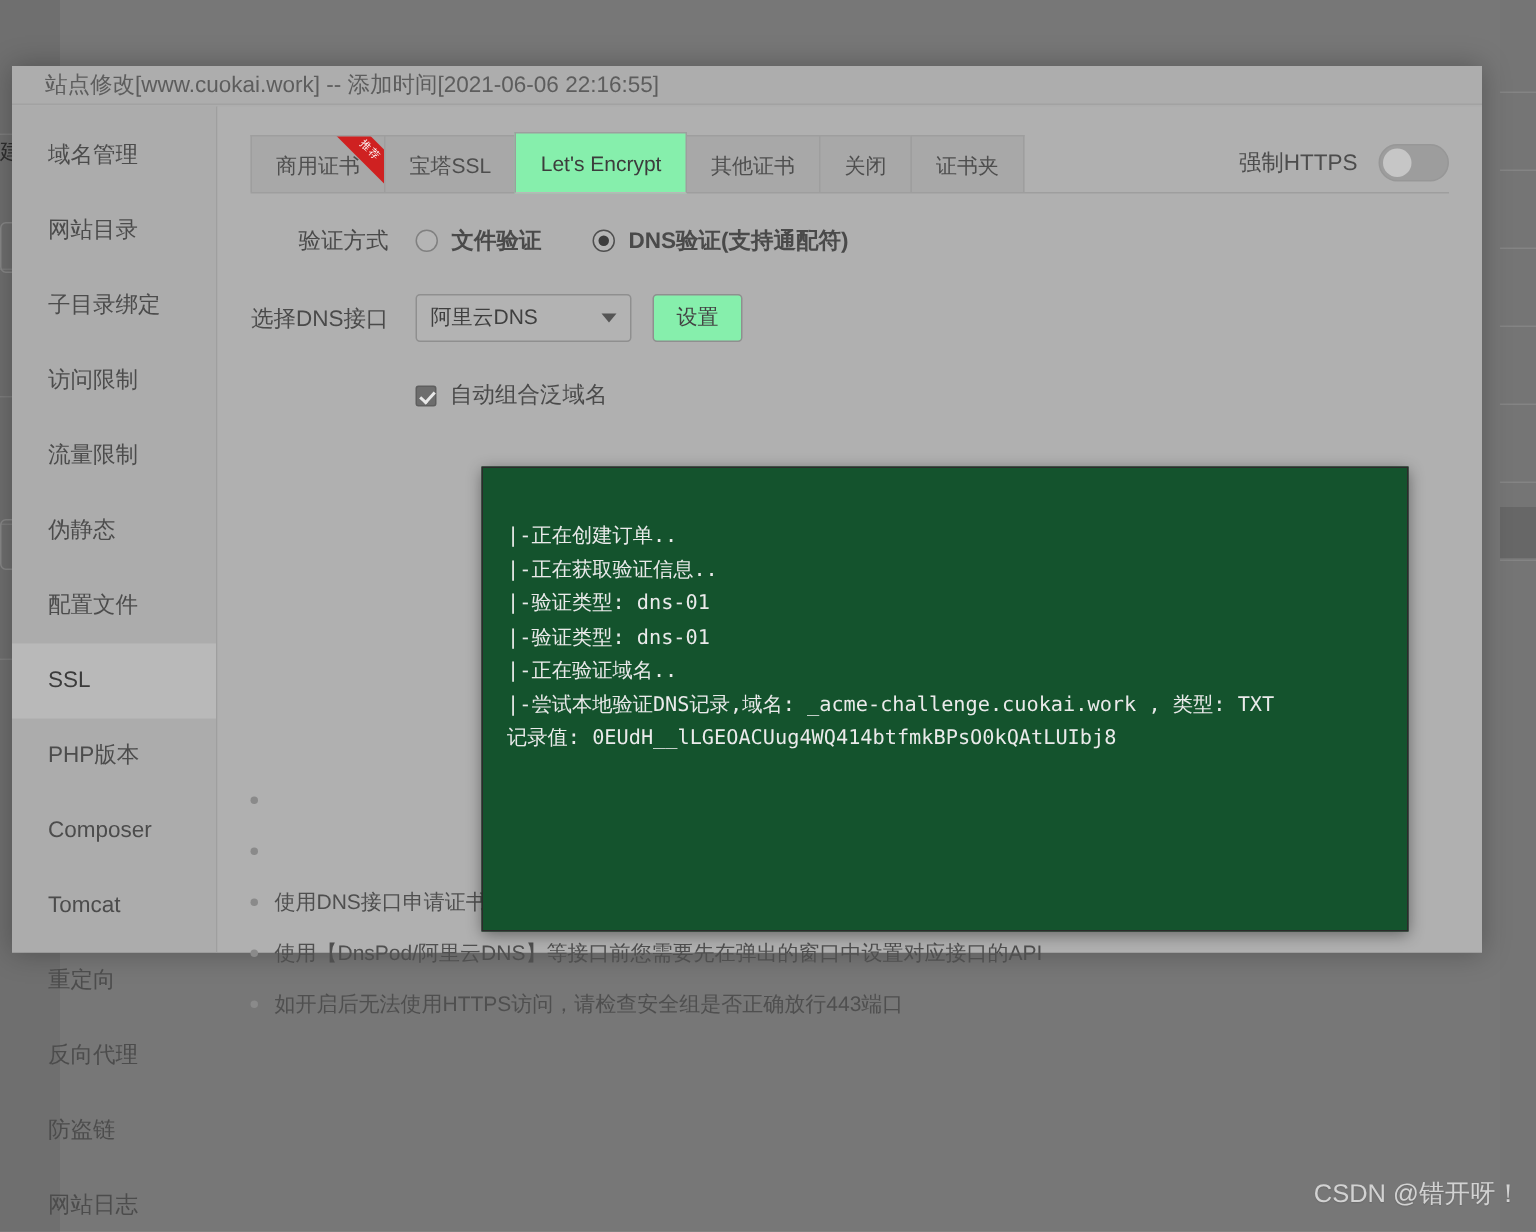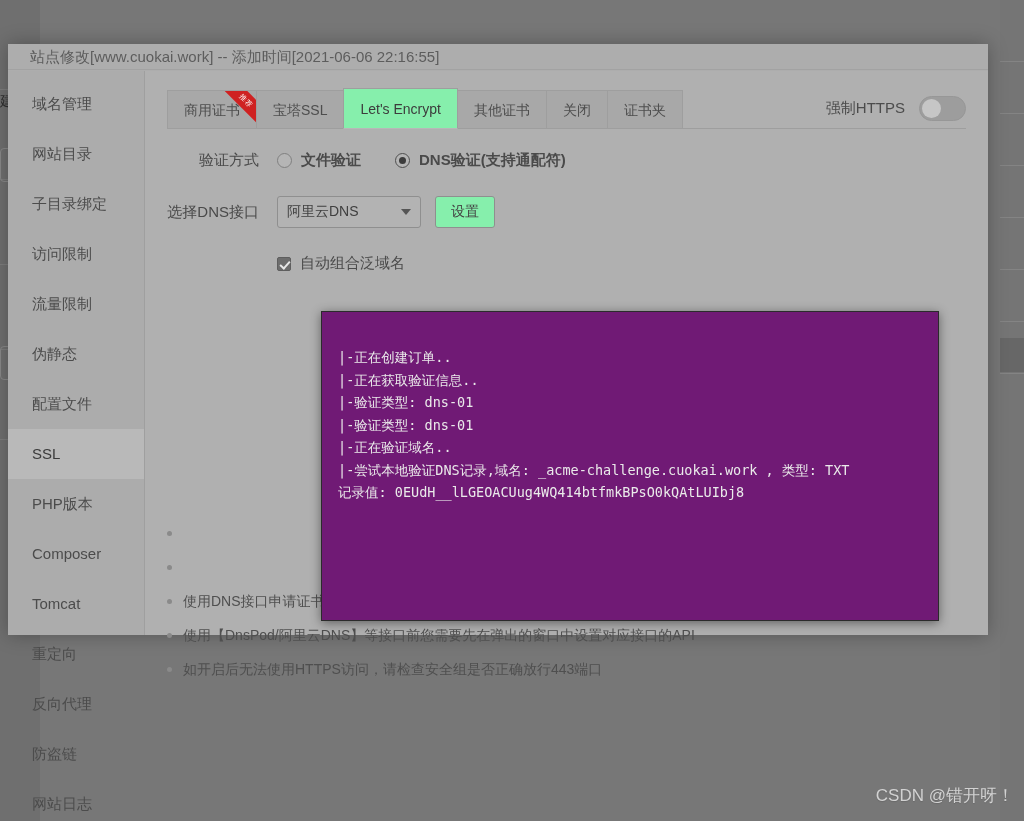--- a/index.html
+++ b/index.html
@@ -213,21 +213,21 @@
   .tip .bullet {
     width: 5px; height: 5px; border-radius: 50%;
     background: #8a8a8a; margin-top: 8px; flex: 0 0 5px;
   }
   .tip .tiptext { font-size: 14px; color: #4f4f4f; line-height: 20px; white-space: nowrap; }
 
   
   .console {
     position: absolute; left: 176px; top: 240px;
     width: 618px; height: 310px;
-    background: #701a75; color: #eaeaea;
+    background: #14532d; color: #eaeaea;
     border: 1px solid #2b2b2b;
     box-shadow: 0 2px 10px rgba(0,0,0,.45);
     padding: 34px 16px 10px 16px;
     font-family: "DejaVu Sans Mono", "Liberation Mono", monospace;
     font-size: 13.5px; line-height: 22.5px;
     overflow: hidden; white-space: pre;
     z-index: 50;
   }
 
   

